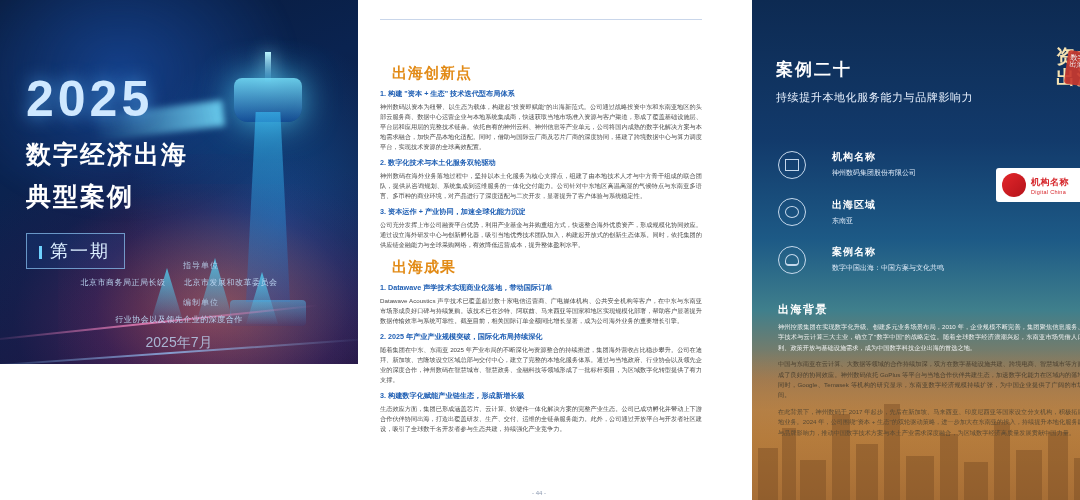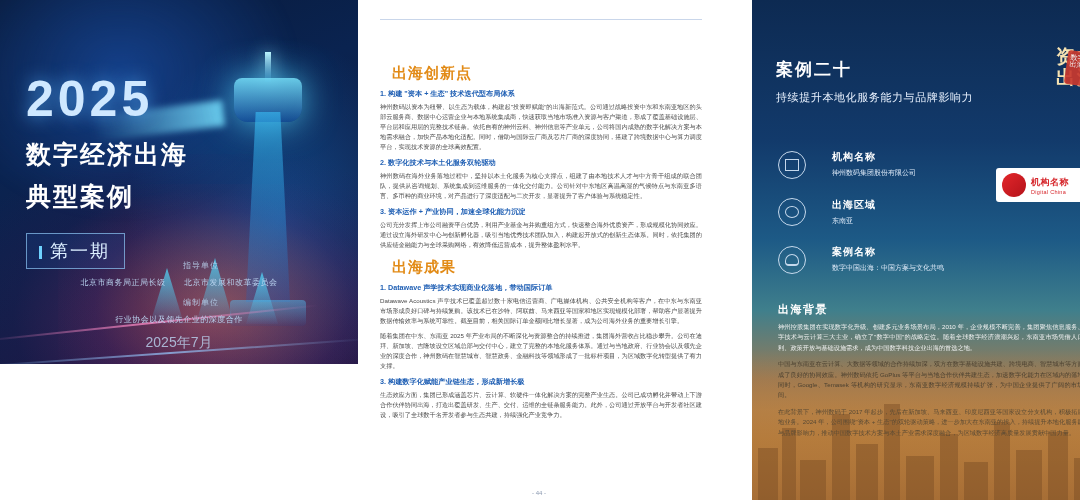--- a/index.html
+++ b/index.html
@@ -456,20 +456,21 @@
       <p class="para">神州数码在海外业务落地过程中，坚持以本土化服务为核心支撑点，组建了由本地技术人才与中方骨干组成的联合团队，提供从咨询规划、系统集成到运维服务的一体化交付能力。公司针对中东地区高温高湿的气候特点与东南亚多语言、多币种的商业环境，对产品进行了深度适配与二次开发，显著提升了客户体验与系统稳定性。</p>
 
       <div class="para-head">3. 资本运作 + 产业协同，加速全球化能力沉淀</div>
       <p class="para">公司充分发挥上市公司融资平台优势，利用产业基金与并购重组方式，快速整合海外优质资产，形成规模化协同效应。通过设立海外研发中心与创新孵化器，吸引当地优秀技术团队加入，构建起开放式的创新生态体系。同时，依托集团的供应链金融能力与全球采购网络，有效降低运营成本，提升整体盈利水平。</p>
 
       <div class="sec-title">出海成果</div>
 
       <div class="para-head">1. Datawave 声学技术实现商业化落地，带动国际订单</div>
       <p class="para">Datawave Acoustics 声学技术已覆盖超过数十家电信运营商、广电媒体机构、公共安全机构等客户，在中东与东南亚市场形成良好口碑与持续复购。该技术已在沙特、阿联酋、马来西亚等国家和地区实现规模化部署，帮助客户显著提升数据传输效率与系统可靠性。截至目前，相关国际订单金额同比增长显著，成为公司海外业务的重要增长引擎。</p>
 
+      <div class="para-head">2. 2025 年产业产业规模突破，国际化布局持续深化</div>
       <p class="para">随着集团在中东、东南亚 2025 年产业布局的不断深化与资源整合的持续推进，集团海外营收占比稳步攀升。公司在迪拜、新加坡、吉隆坡设立区域总部与交付中心，建立了完整的本地化服务体系。通过与当地政府、行业协会以及领先企业的深度合作，神州数码在智慧城市、智慧政务、金融科技等领域形成了一批标杆项目，为区域数字化转型提供了有力支撑。</p>
 
       <div class="para-head">3. 构建数字化赋能产业链生态，形成新增长极</div>
       <p class="para">生态效应方面，集团已形成涵盖芯片、云计算、软硬件一体化解决方案的完整产业生态。公司已成功孵化并带动上下游合作伙伴协同出海，打造出覆盖研发、生产、交付、运维的全链条服务能力。此外，公司通过开放平台与开发者社区建设，吸引了全球数千名开发者参与生态共建，持续强化产业竞争力。</p>
     </div>
 
     <div class="tp-pagenum">- 44 -</div>
   </section>
 
   <section class="casepage">

